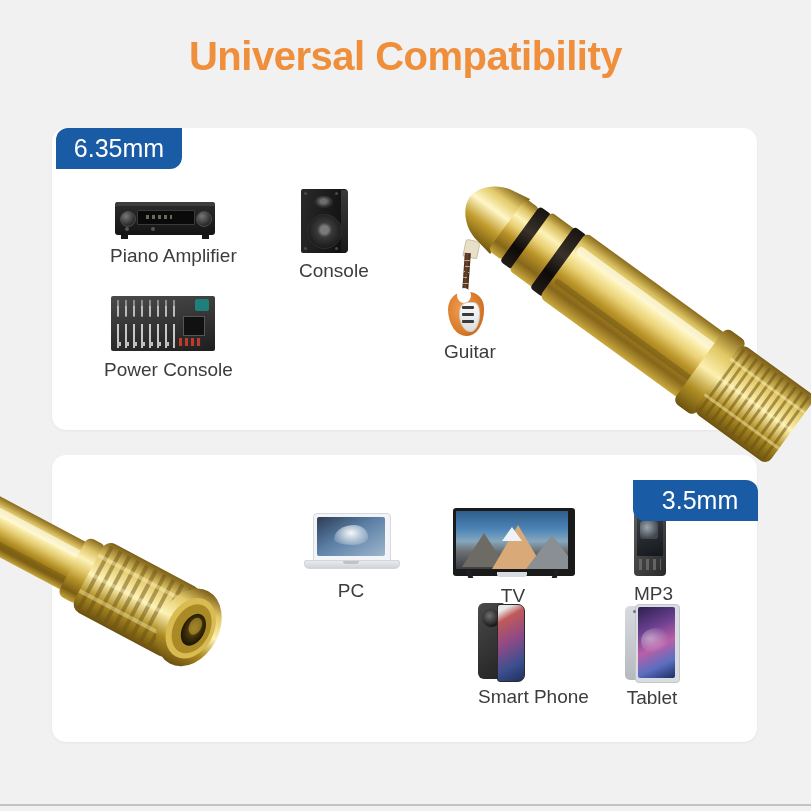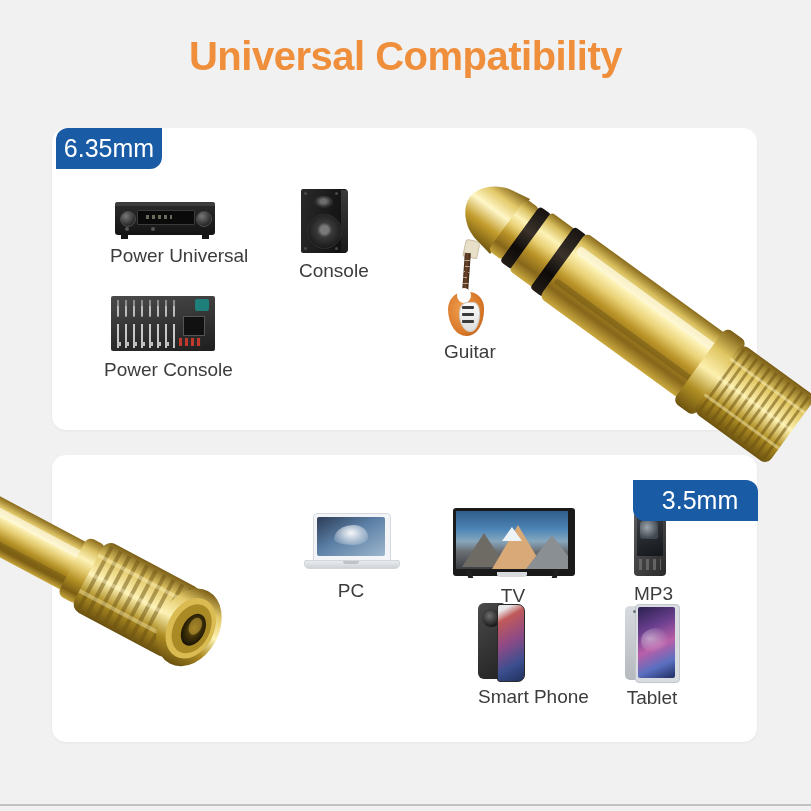--- a/index.html
+++ b/index.html
@@ -42,21 +42,21 @@
     position: absolute;
     background: #1a5ba6;
     color: #ffffff;
     font-size: 25px;
     line-height: 41px;
     height: 41px;
     text-align: center;
     z-index: 6;
   }
   #badge-635 {
-    left: 56px; top: 128px; width: 106px;
+    left: 56px; top: 128px; width: 126px;
     border-top-left-radius: 12px;
     border-bottom-right-radius: 12px;
   }
   #badge-35 {
     left: 633px; top: 480px; width: 116px;
     border-top-right-radius: 12px;
     border-bottom-left-radius: 12px;
     padding-left: 9px;
   }
 
@@ -443,21 +443,21 @@
       <div class="body"></div>
         <div class="top-lip"></div>
       <div class="disp"></div>
       <div class="knob l"></div>
         <div class="knob r"></div>
       <div class="btn b1"></div>
         <div class="btn b2"></div>
       <div class="foot f1"></div>
         <div class="foot f2"></div>
     </div>
-    <div class="lbl">Power Universal</div>
+    <div class="lbl">Piano Amplifier</div>
   </div>
 
   <div class="item" style="left:299px; top:189px; width:54px;">
     <div class="art spk">
       <div class="cab"></div>
         <div class="side"></div>
       <div class="tweet"></div>
         <div class="woof"></div>
       <div class="scr s1"></div>
         <div class="scr s2"></div>

